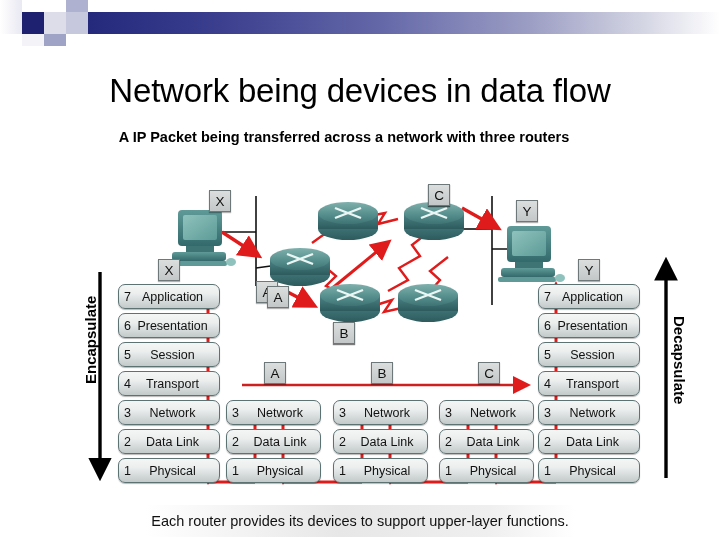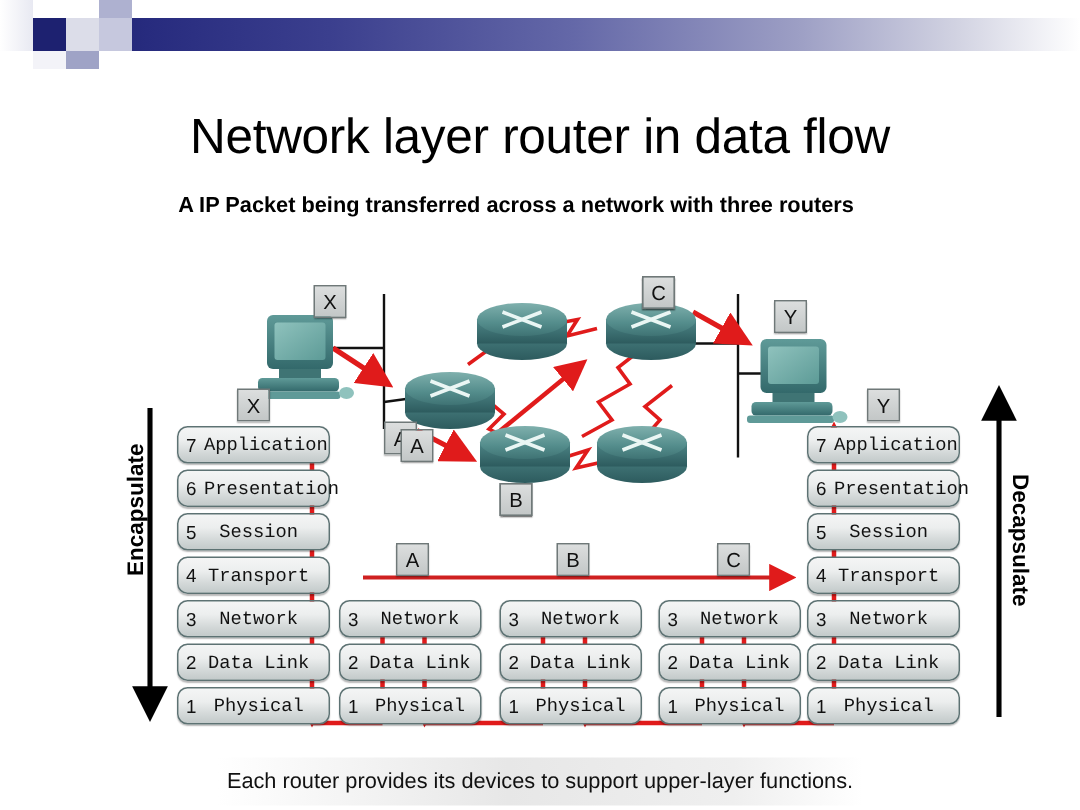--- a/index.html
+++ b/index.html
@@ -43,21 +43,21 @@
     position:absolute;
     height:25px;
     border:1.6px solid #5d7273;
     border-radius:7px;
     background:linear-gradient(to bottom, #f4f5f5 0%, #eceeee 38%, #d3d8d8 74%, #c3caca 100%);
     box-shadow:0 1px 1px rgba(0,0,0,0.28);
     display:flex; align-items:center;
     font-size:12.5px; color:#111;
   }
   .layer-num { width:17px; text-align:center; flex:none; font-size:12.5px; }
-  .layer-name { flex:1; text-align:center; padding-right:10px; white-space:nowrap;font-family:Liberation Mono, monospace; }
+  .layer-name { flex:1; text-align:center; padding-right:10px; white-space:nowrap; }
   .stack-mid .layer-name { padding-right:4px; }
 
   
   .dev-label {
     position:absolute;
     width:22px; height:22px;
     border:1.4px solid #6f7878;
     background:linear-gradient(to bottom,#dcdede,#c3c7c7);
     box-shadow:0 1px 1px rgba(0,0,0,0.3);
     display:flex; align-items:center; justify-content:center;
@@ -95,21 +95,21 @@
   <div class="deco-sq" style="left:22px; top:12px; width:22px; height:22px; background:#1d2170;"></div>
   <div class="deco-sq" style="left:66px; top:12px; width:22px; height:22px; background:#c6c8de;"></div>
   <div class="deco-sq" style="left:44px; top:0px;  width:22px; height:12px; background:#ffffff;"></div>
   <div class="deco-sq" style="left:66px; top:0px;  width:22px; height:12px; background:#aeb1d0;"></div>
   <div class="deco-sq" style="left:44px; top:34px; width:22px; height:12px; background:#9fa3c6;"></div>
   <div class="deco-sq" style="left:22px; top:34px; width:22px; height:12px; background:#f3f3f8;"></div>
   <div class="deco-sq" style="left:66px; top:34px; width:22px; height:10px; background:#ffffff;"></div>
   <div class="deco-sq" style="left:44px; top:12px; width:22px; height:22px; background:#dcdde9;"></div>
 </div>
 
-<div id="page-title">Network layer router in data flow</div>
+<div id="page-title">Network being devices in data flow</div>
 <div id="page-subtitle">A IP Packet being transferred across a network with three routers</div>
 
 <div id="stage">
 
   <svg class="ov" viewBox="0 0 720 540">
     <defs>
       <linearGradient id="routerTop" x1="0" y1="0" x2="0" y2="1">
         <stop offset="0%" stop-color="#7fb0ad"></stop>
         <stop offset="60%" stop-color="#548d8c"></stop>
         <stop offset="100%" stop-color="#3f7374"></stop>

